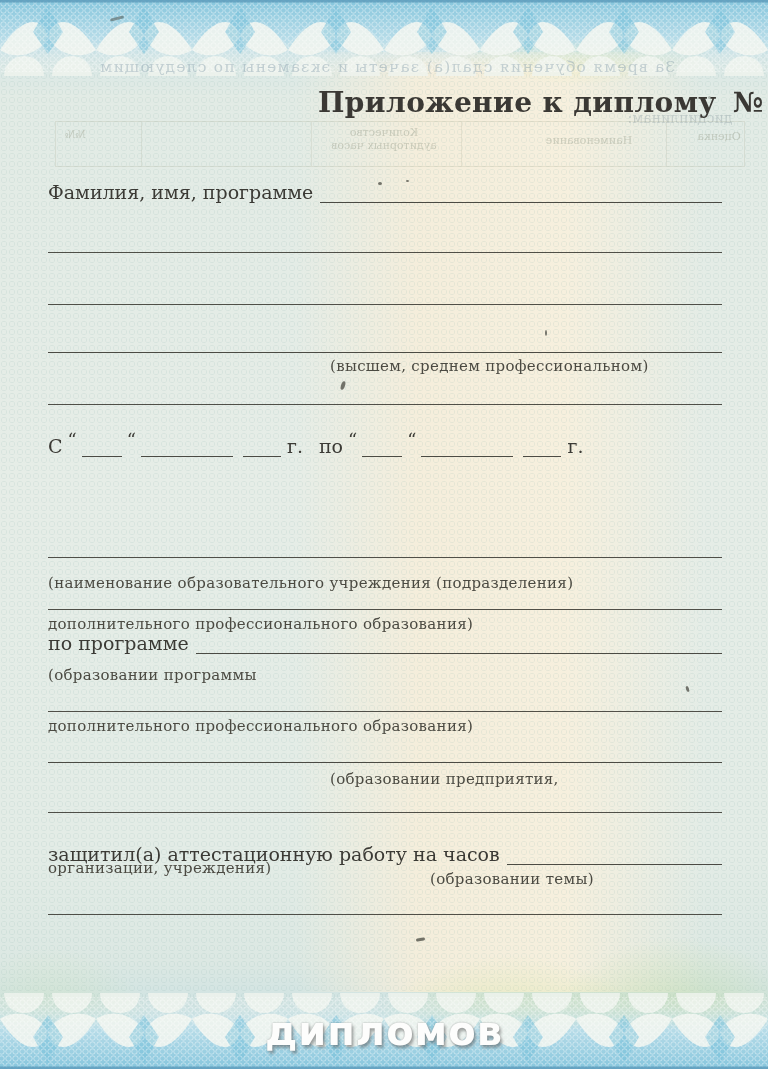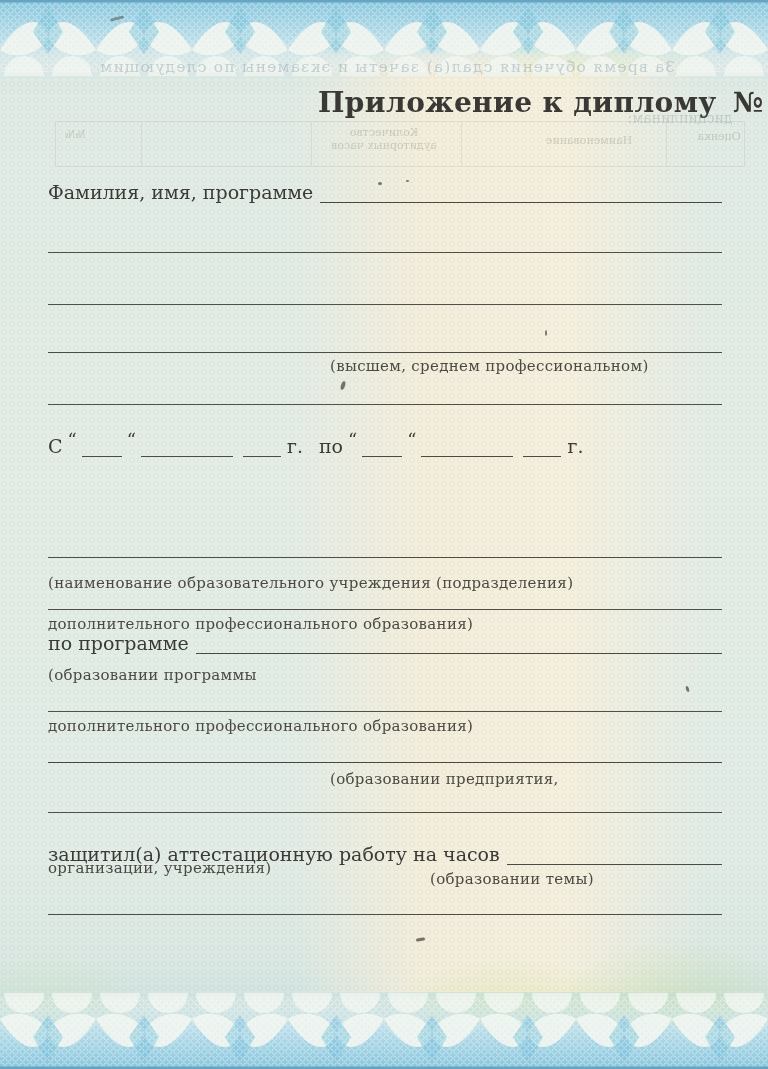--- a/index.html
+++ b/index.html
@@ -236,14 +236,15 @@
         <circle cx="600" cy="76" r="20"></circle>
           <circle cx="648" cy="76" r="20"></circle>
           <circle cx="696" cy="76" r="20"></circle>
         <circle cx="744" cy="76" r="20"></circle>
       </g>
       <rect width="768" height="72" fill="url(#net)"></rect>
       <rect width="768" height="2.5" fill="#5e9cbc" fill-opacity="0.85"></rect>
     </svg>
   </div>
 
+  <div class="abs wm wm2">дипломов</div>
 
 </div>
 
 </body></html>

